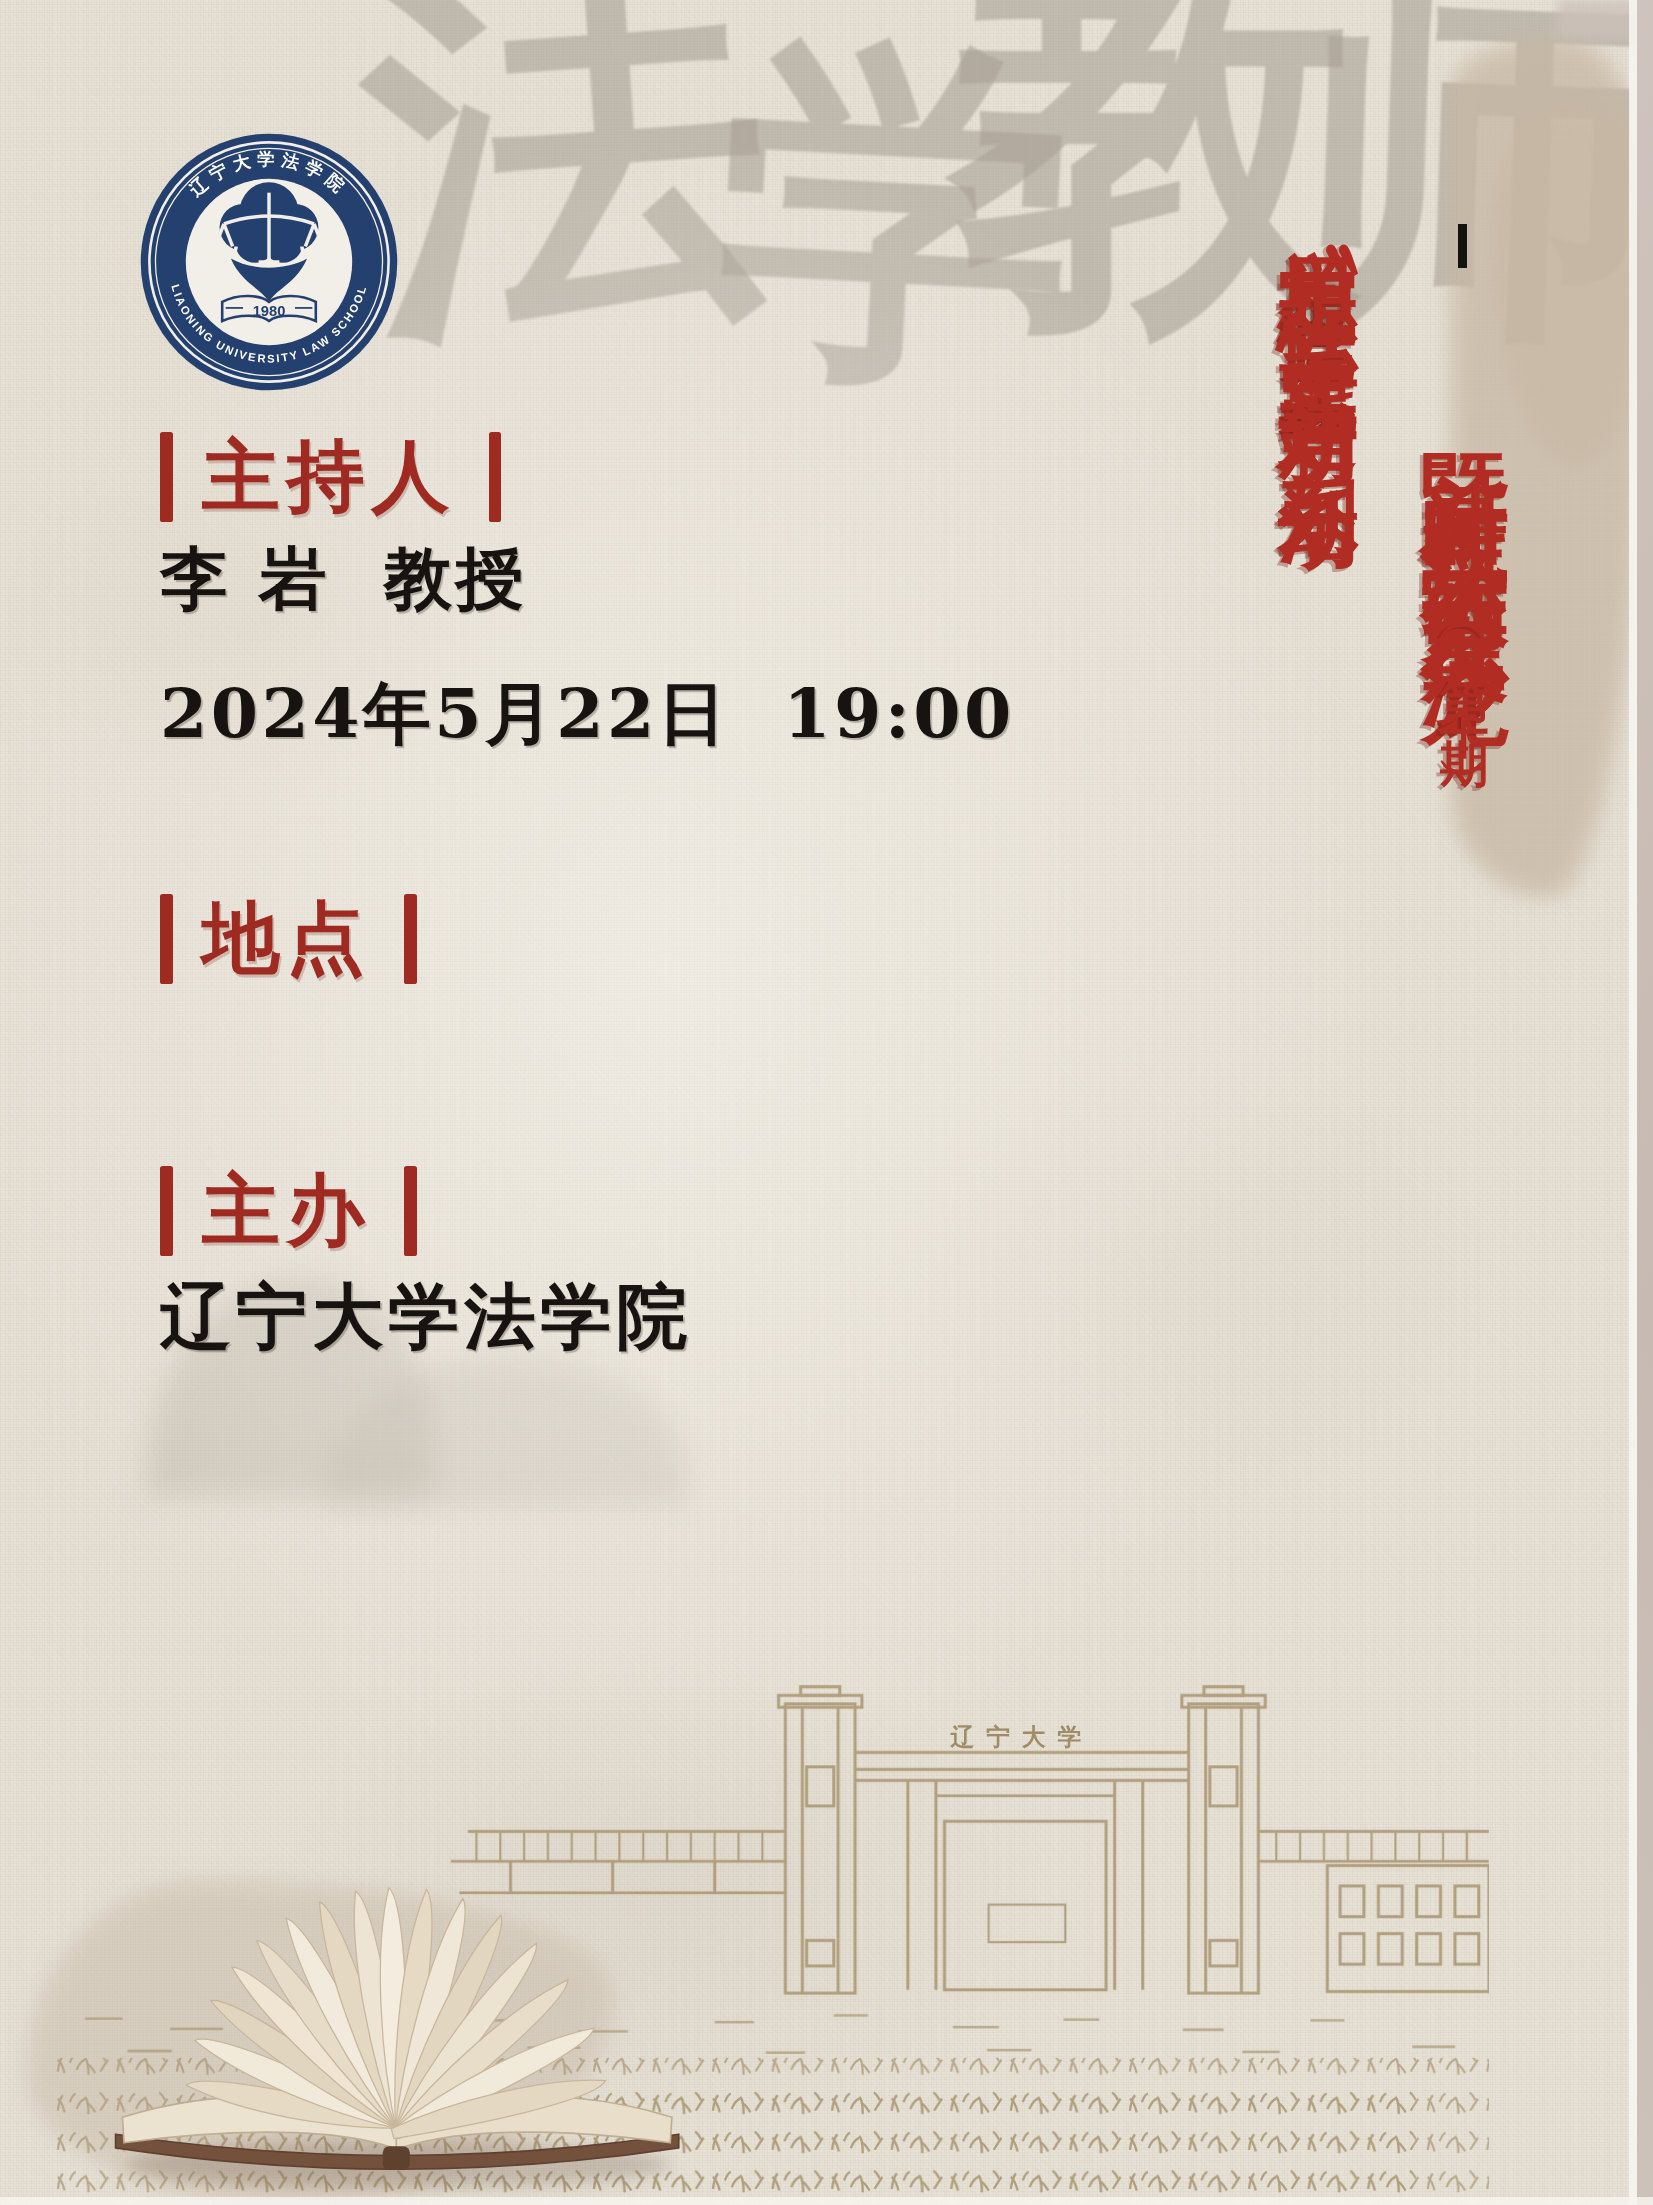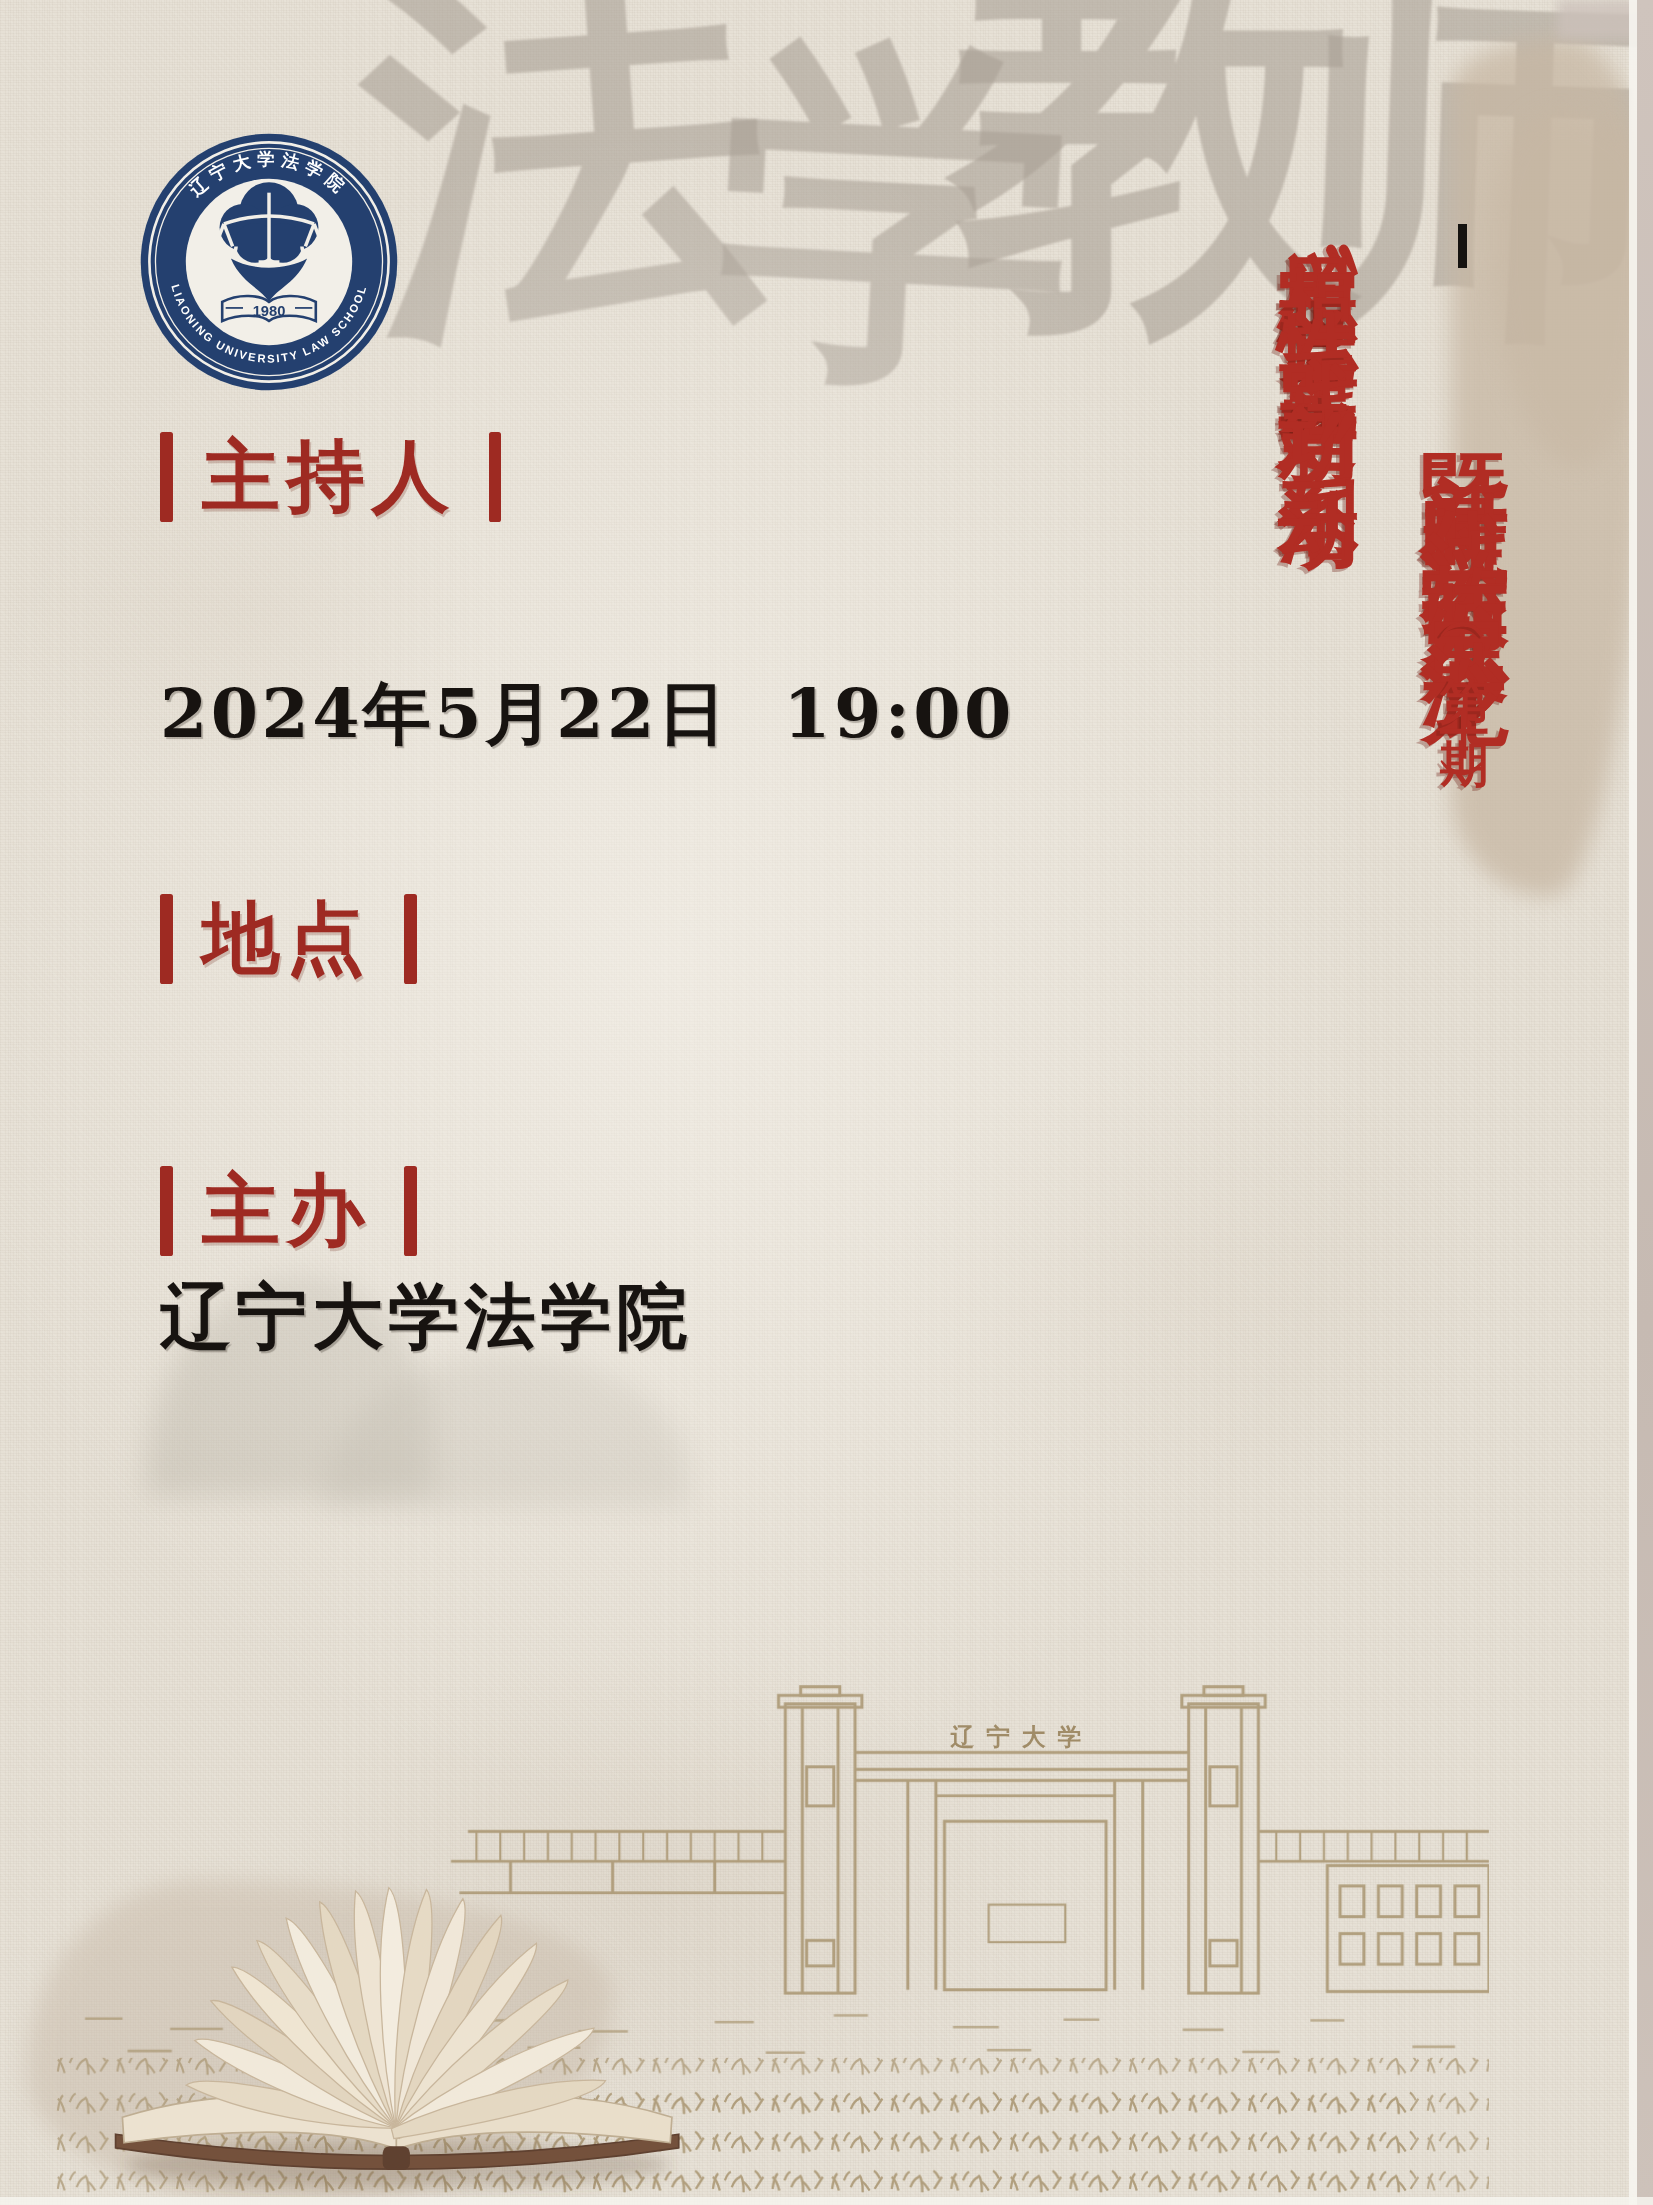--- a/index.html
+++ b/index.html
@@ -292,20 +292,21 @@
   </g>
 </svg>
 
 <div id="sections">
     <div class="section">
       <div class="hdr">
         <span class="bar"></span>
         <span class="hdr-label">主持人</span>
         <span class="bar right"></span>
       </div>
+      <div class="content-line">李 岩  教授</div>
     </div>
     <div class="section">
       <div class="content-line">2024年5月22日  19:00</div>
     </div>
     <div class="section">
       <div class="hdr">
         <span class="bar"></span>
         <span class="hdr-label">地点</span>
         <span class="bar right"></span>
       </div>

